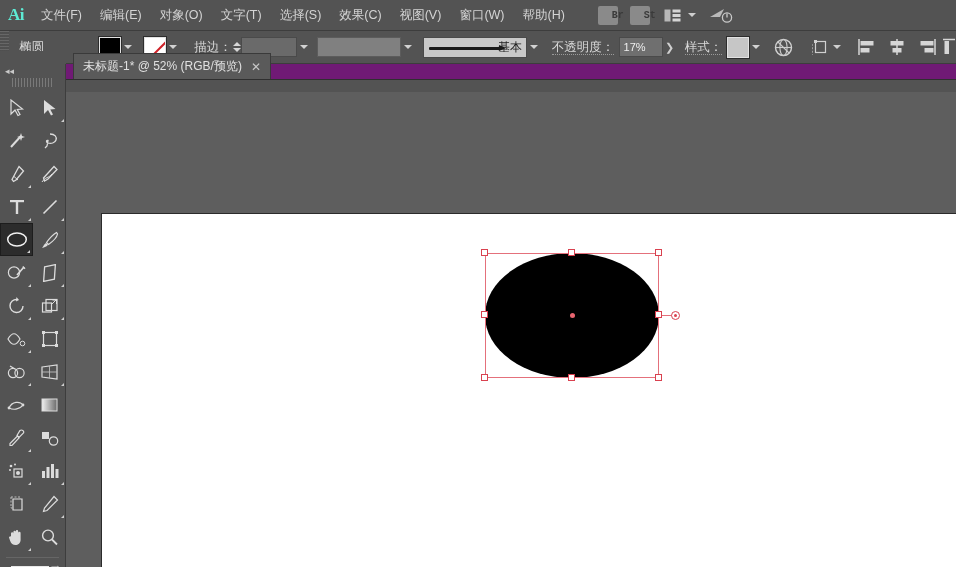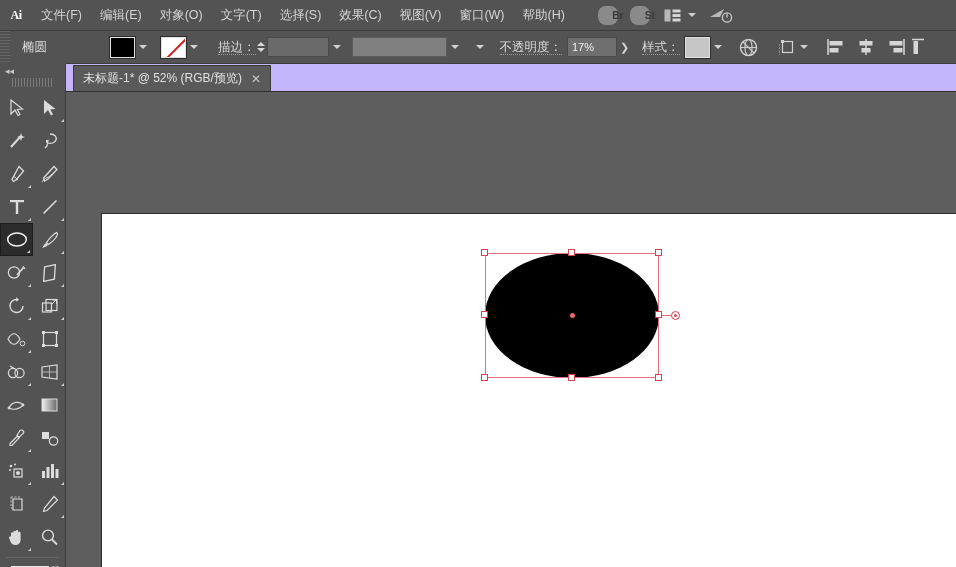--- a/index.html
+++ b/index.html
@@ -13,31 +13,31 @@
 
   
   .menubar{
     position:absolute;left:0;top:0;width:956px;height:31px;
     background:#535353;display:flex;align-items:center;
     border-bottom:1px solid #3d3d3d;
   }
   .ai-logo{
     width:32px;height:31px;display:flex;align-items:center;justify-content:center;
     font-family:"Liberation Serif","DejaVu Serif",serif;
-    font-size:12px;font-weight:bold;color:#ffffff;letter-spacing:-0.5px;
+    font-size:17px;font-weight:bold;color:#5eead4;letter-spacing:-0.5px;
   }
   .menu-item{
     height:31px;padding:0 9px;display:flex;align-items:center;
     font-size:12.5px;color:#d4d4d4;white-space:nowrap;cursor:default;
   }
   .appbtn{
-    width:19px;height:19px;margin:0 6px;border-radius:8px;
+    width:19px;height:19px;margin:0 6px;border-radius:2px;
     background:#8a8a8a;color:#3a3a3a;font-size:10px;font-weight:bold;
     display:flex;align-items:center;justify-content:center;
-    font-family:Liberation Sans, sans-serif;
+    font-family:Liberation Mono, monospace;
     padding-left:20px;
   }
   .arrange-ico{width:22px;height:20px;display:flex;align-items:center;justify-content:center;margin-left:6px;}
   .chev{
     width:0;height:0;border-left:4px solid transparent;border-right:4px solid transparent;
     border-top:4px solid #cfcfcf;margin-left:4px;
   }
   .perf-ico{width:26px;height:22px;display:flex;align-items:center;justify-content:center;margin-left:12px;margin-right:8px;}
 
   
@@ -96,22 +96,22 @@
   }
   .brushbox span{font-size:12px;color:#1c1c1c;position:relative;z-index:2;}
   .opacity-field{width:50px;height:20px;background:#6f6f6f;border:1px solid #4a4a4a;font-size:11px;color:#efefef;display:flex;align-items:center;padding-left:4px;}
   .rtchev{width:15px;height:20px;display:flex;align-items:center;justify-content:center;color:#d0d0d0;font-size:11px;}
   .style-swatch{width:25px;height:21px;background:#c6c6c6;border:1px solid #e2e2e2;box-shadow:0 0 0 1px #2d2d2d;}
   .globe-ico,.xf-ico,.align-ico{display:flex;align-items:center;justify-content:center;}
   .sep-ico{margin:0 5px;}
 
   
   .tabbar{
-    position:absolute;left:0;top:64px;width:956px;height:28px;
-    background:#c4b5fd;border-bottom:1px solid #2f2f2f;display:flex;align-items:flex-end;
+    position:absolute;left:0;top:64px;width:956px;height:16px;
+    background:#701a75;border-bottom:1px solid #2f2f2f;display:flex;align-items:flex-end;
   }
   .tabbar .leftpad{width:66px;height:28px;background:#535353;}
   .doc-tab{
     height:26px;background:#5a5a5a;border:1px solid #3a3a3a;border-bottom:none;
     display:flex;align-items:center;padding:0 9px;gap:9px;margin-left:7px;
   }
   .doc-tab .title{font-size:12px;color:#e0e0e0;white-space:nowrap;}
   .doc-tab .x{font-size:12px;color:#c8c8c8;line-height:1;}
 
   
@@ -237,20 +237,24 @@
         <i></i>
       </div>
 
     <div style="width:8px"></div>
     <div class="field gray"></div>
     <div class="mini-chev">
         <i></i>
       </div>
 
     <div style="width:10px"></div>
+    <div class="brushbox">
+      <div class="stroke-line"></div>
+      <span>基本</span>
+    </div>
     <div class="mini-chev">
         <i></i>
       </div>
 
     <div style="width:13px"></div>
     <div class="ctl-label dotted">不透明度：</div>
     <div style="width:5px"></div>
     <div class="opacity-field">17%</div>
     <div class="rtchev">❯</div>
 

